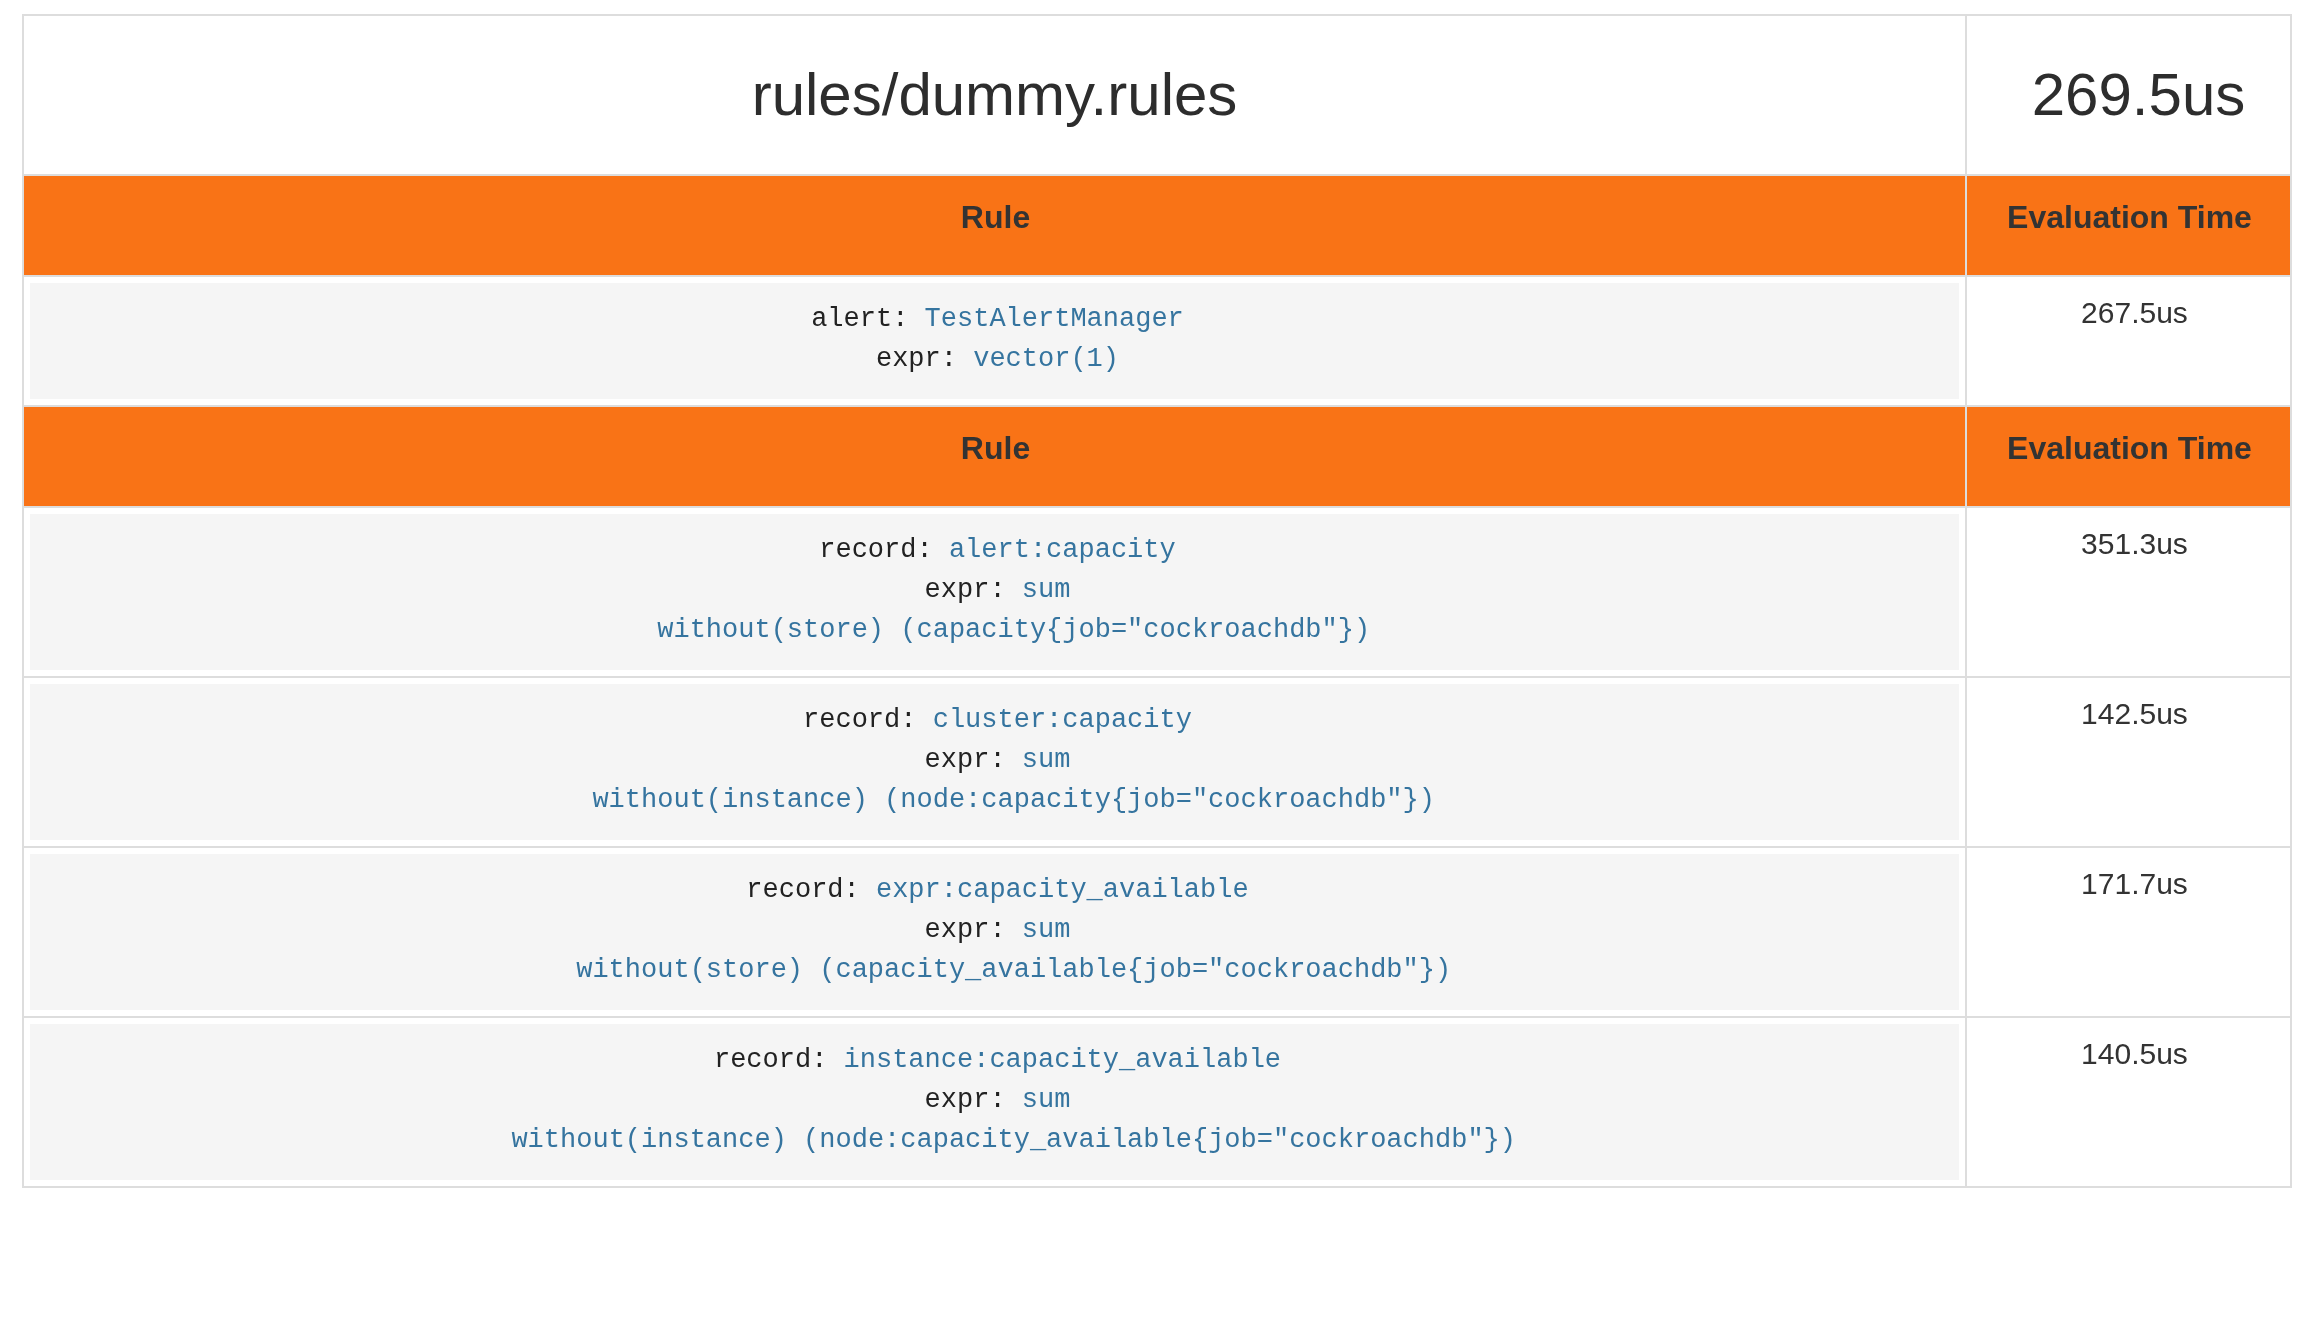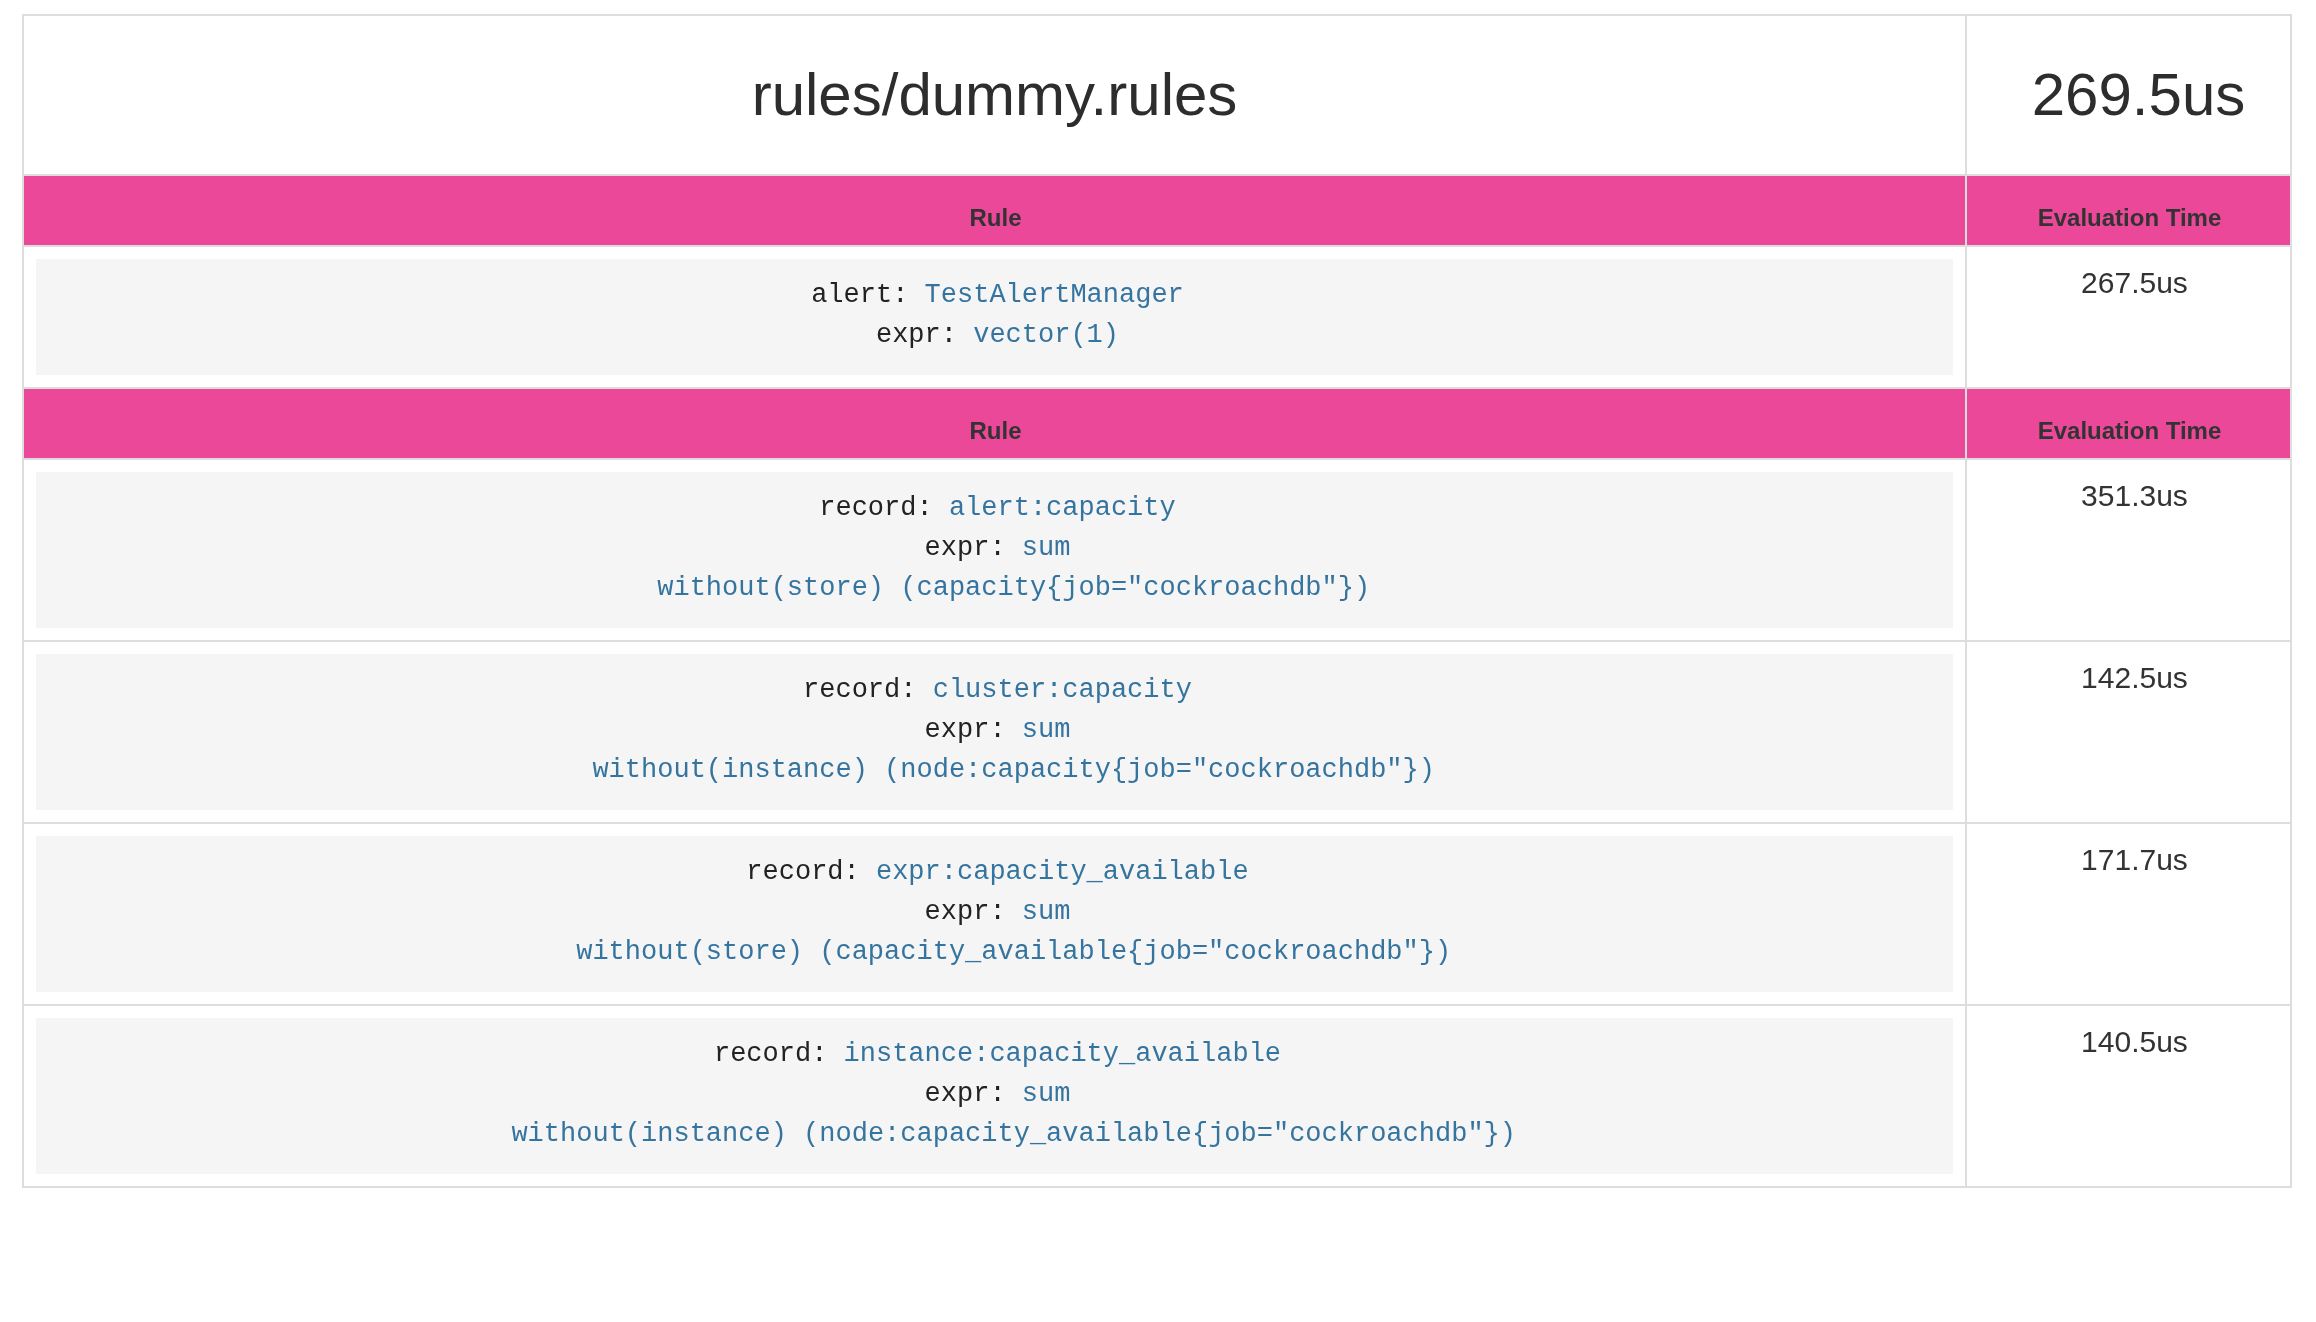--- a/index.html
+++ b/index.html
@@ -50,35 +50,35 @@
     line-height: 66px;
     margin: 0;
   }
   td.group-eval-cell {
     padding: 46px 0 46px 20px;
     margin-left: 32px;
   }
 
   
   th.col-header {
-    font-size: 24px;
+    font-size: 32px;
     font-weight: bold;
     color: #333333;
-    padding: 24px 18px 10px 20px;
+    padding: 24px 18px 40px 20px;
     line-height: 35px;
-    background: #ec4899;
+    background: #f97316;
   }
 
   
   td.rule-cell {
     padding: 0;
     background: #ffffff;
   }
   td.rule-cell pre {
-    margin: 12px;
+    margin: 6px;
     background: #f5f5f5;
     border: none;
     padding: 16px 20px 20px 26px;
     font-family: "Liberation Mono", "DejaVu Sans Mono", monospace;
     font-size: 27px;
     line-height: 40px;
     color: #222222;
     white-space: pre;
     overflow: hidden;
   }

